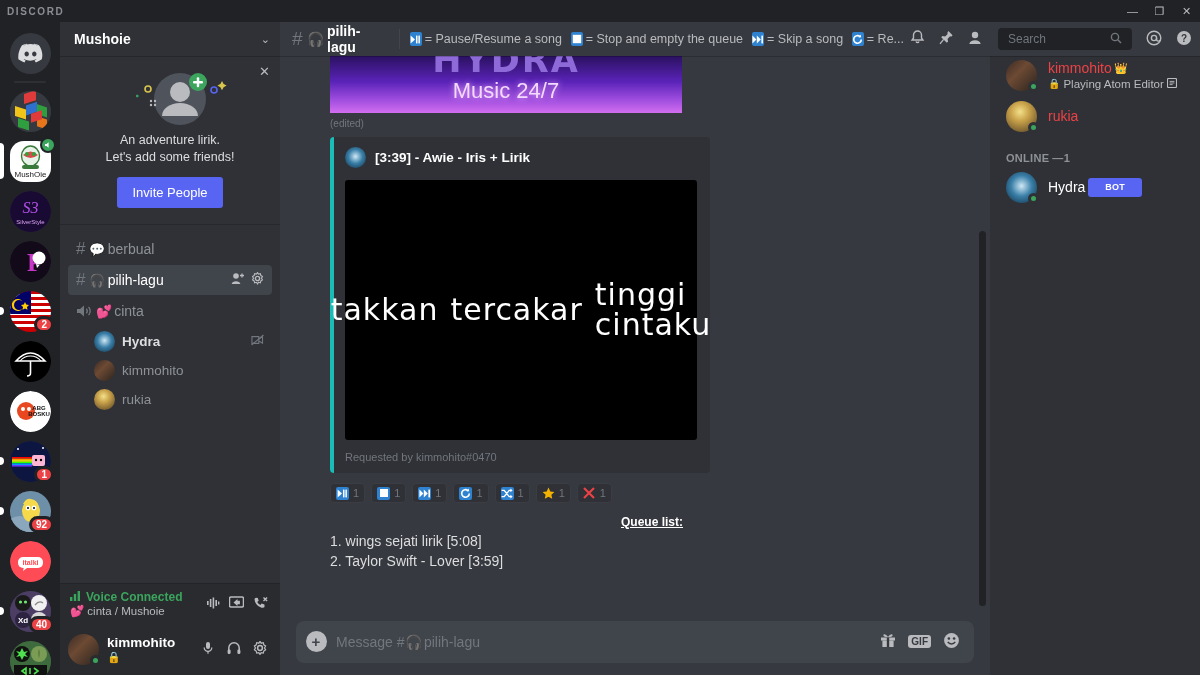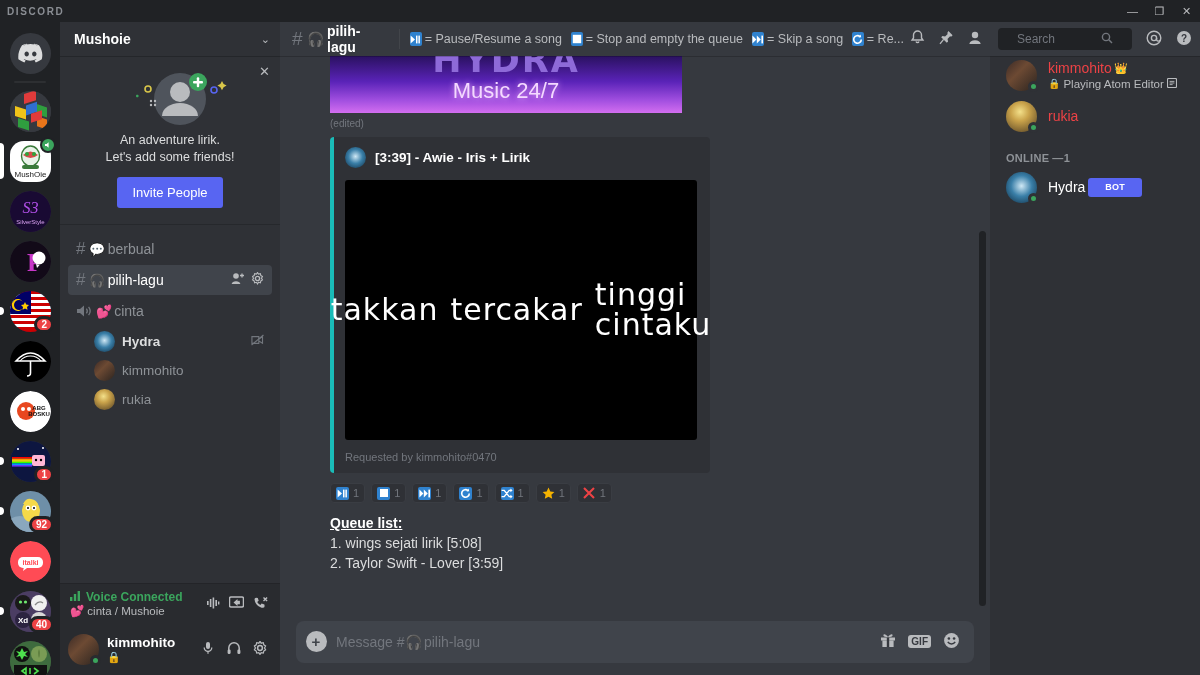--- a/index.html
+++ b/index.html
@@ -140,21 +140,21 @@
   .ch-divider { width: 1px; height: 20px; background: #42454a; margin: 0 10px; }
   .topic {
     color: #b9bbbe; font-size: 12.5px; white-space: nowrap; overflow: hidden;
     display: flex; align-items: center; gap: 3px; max-width: 500px;
   }
   .topic .ic { display: inline-flex; align-items: center; justify-content: center;
     width: 14px; height: 14px; border-radius: 2px; font-size: 9px; color: #fff; }
   .hdr-icons { margin-left: auto; display: flex; align-items: center; gap: 14px; color: #b9bbbe; font-size: 14px; }
   .search-box {
     width: 134px; height: 22px; background: #202225; border-radius: 4px;
-    display: flex; align-items: center; padding: 0 19px; color: #72767d; font-size: 12px;
+    display: flex; align-items: center; padding: 0 10px; color: #72767d; font-size: 12px;
   }
   .search-box .sq { margin-left: auto; font-size: 11px; }
 
   
   .msgs {
     position: absolute; top: 34px; left: 0; width: 710px; height: 572px;
     overflow: hidden;
   }
   .msg-inner { padding: 0 16px 0 16px; position: relative; }
   .banner {
@@ -198,21 +198,21 @@
     height: 20px; background: #2f3136; border: 1px solid #3a3d43; border-radius: 4px;
     display: flex; align-items: center; gap: 4px; padding: 0 5px; cursor: pointer;
   }
   .reaction .rg {
     width: 13px; height: 13px; border-radius: 2px; display: flex;
     align-items: center; justify-content: center; font-size: 9px; color: #fff;
   }
   .reaction .rc { color: #72767d; font-size: 11px; }
 
   .queue { margin-left: 34px; margin-top: 12px; }
-  .queue .qh { color: #fff; font-size: 14px; font-weight: bold; text-decoration: underline; margin-bottom: 2px; }
+  .queue .qh { color: #fff; font-size: 12px; font-weight: bold; text-decoration: underline; margin-bottom: 2px; text-align: center; }
   .queue .qi { color: #dcddde; font-size: 14px; line-height: 20px; }
   .queue .qi .ed { color: #72767d; font-size: 10px; }
 
   .scrollbar {
     position: absolute; right: 4px; top: 34px; width: 8px; height: 572px;
   }
   .scroll-thumb {
     position: absolute; left: 1px; width: 7px; background: #202225; border-radius: 4px;
   }
 

